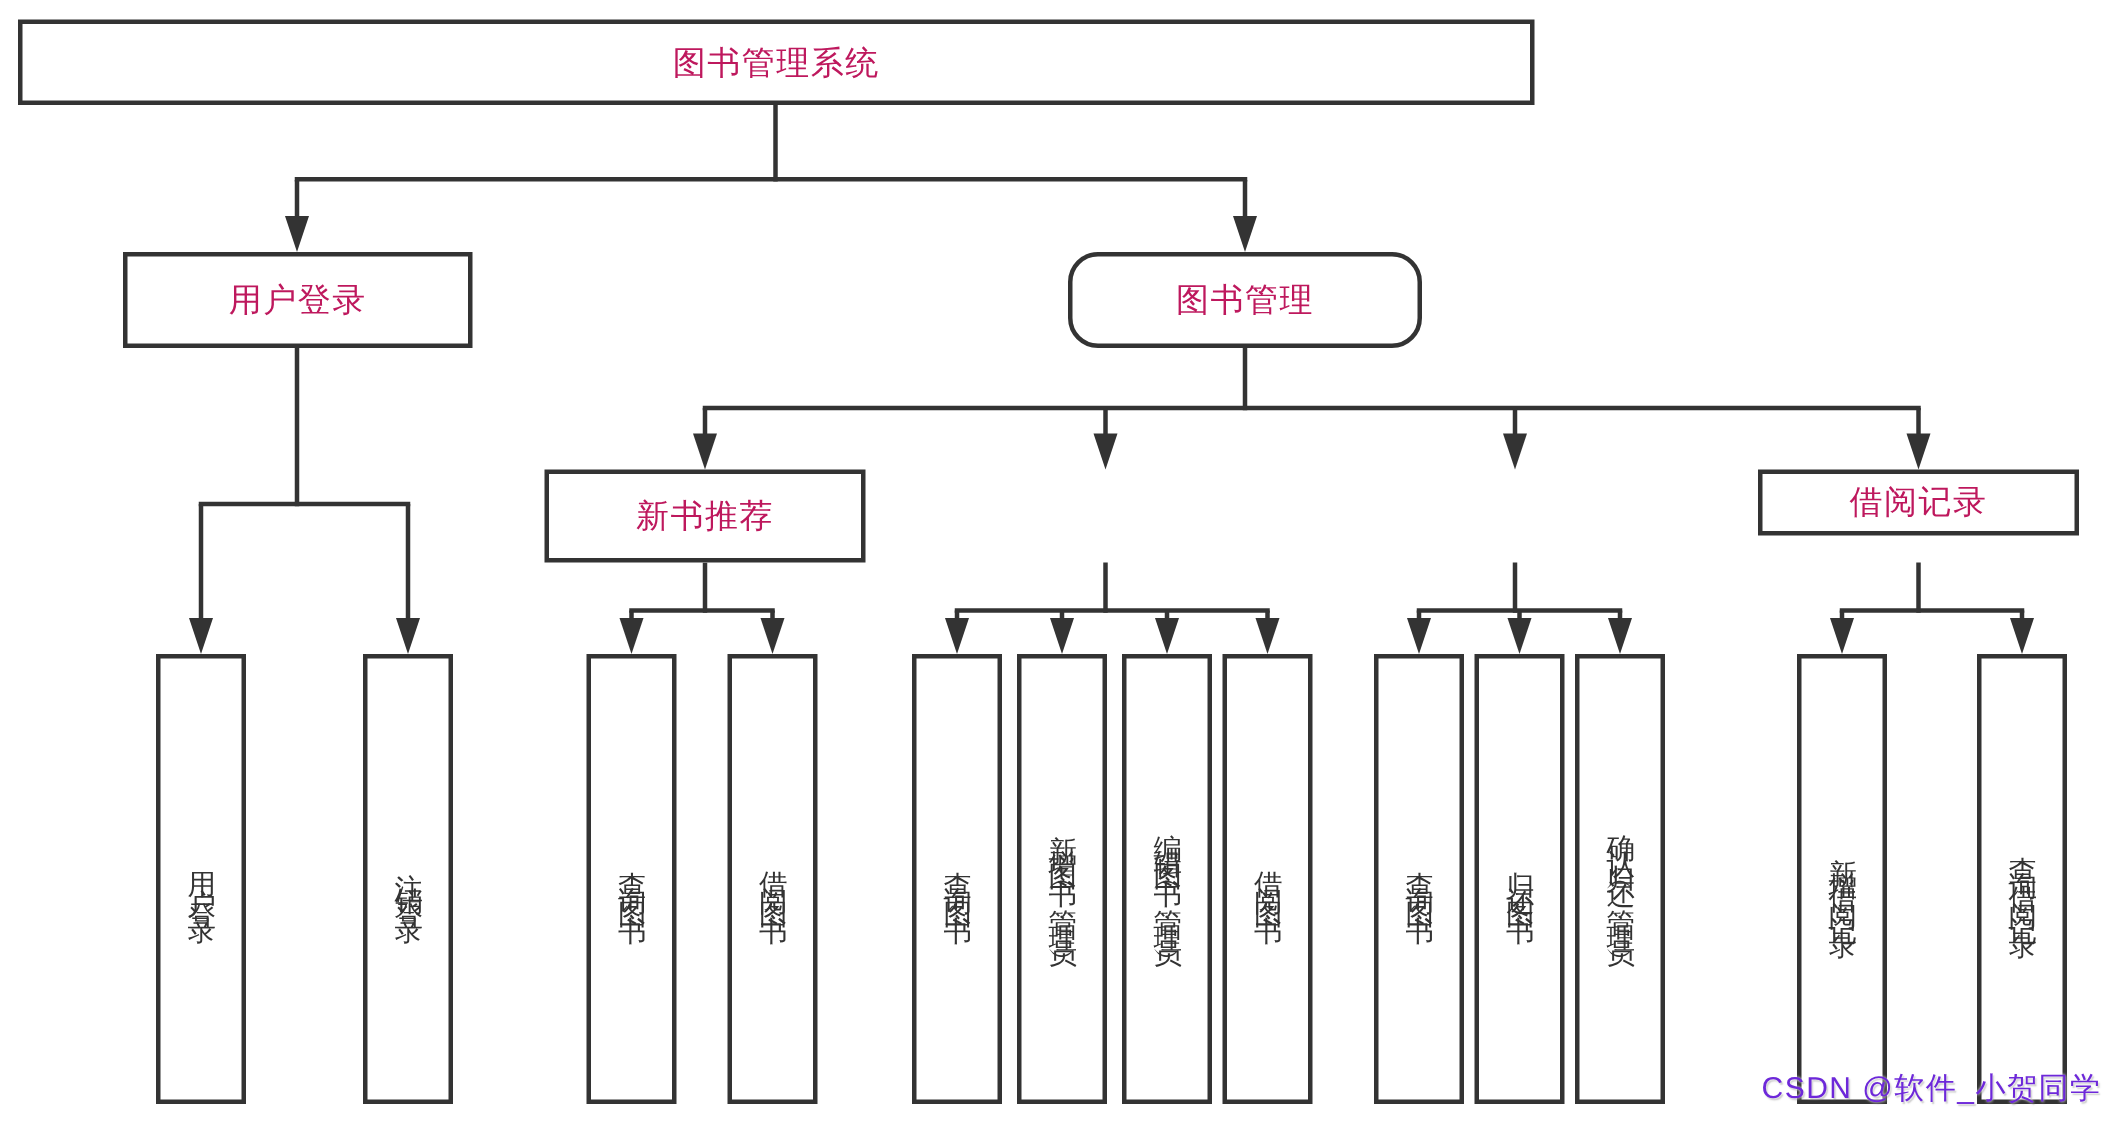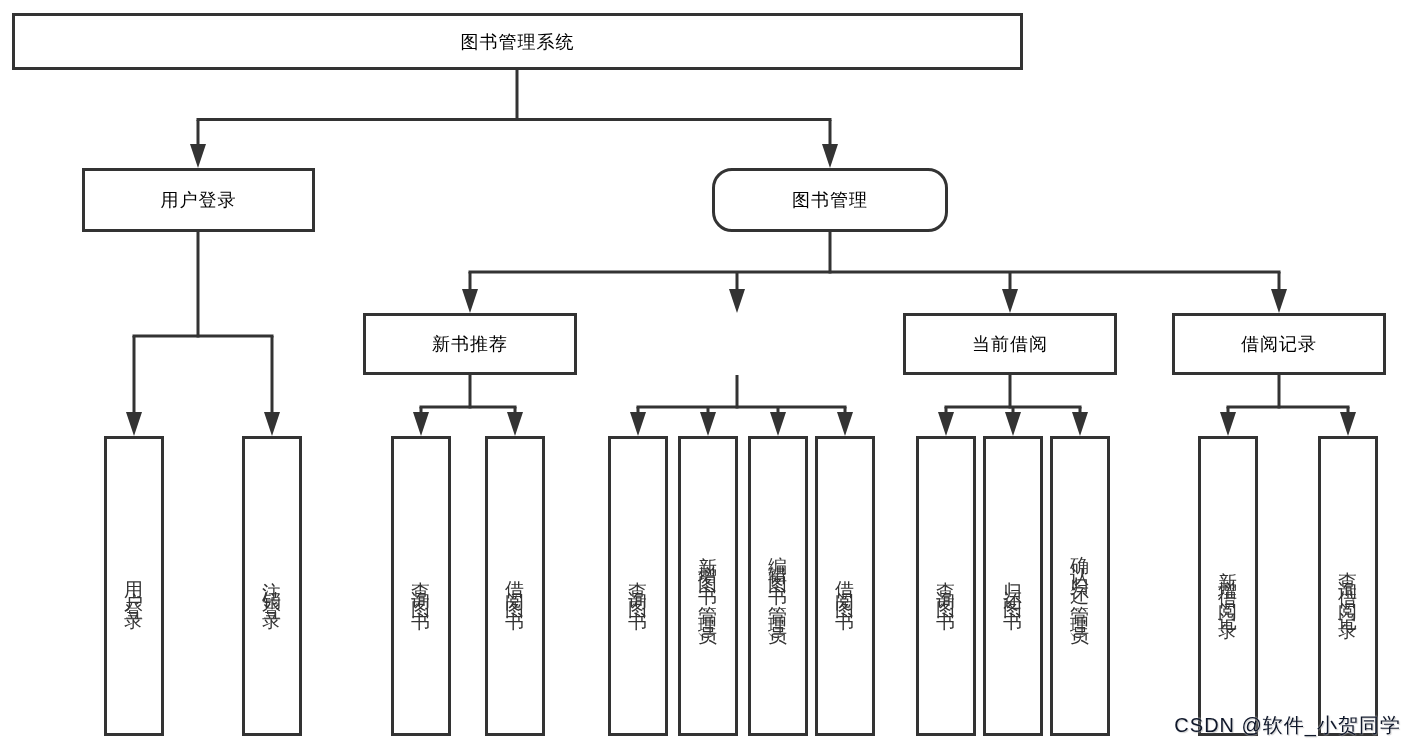--- a/index.html
+++ b/index.html
@@ -23,22 +23,22 @@
     pointer-events: none;
   }
   .hbox {
     position: absolute;
     box-sizing: border-box;
     border: 3px solid #333333;
     background: #ffffff;
     display: flex;
     align-items: center;
     justify-content: center;
-    font-size: 18px;
-    color: #000000;
+    font-size: 22px;
+    color: #be185d;
     letter-spacing: 1px;
     z-index: 2;
   }
   .vbox {
     position: absolute;
     box-sizing: border-box;
     border: 3px solid #333333;
     background: #ffffff;
     width: 60px;
     height: 300px;
@@ -55,21 +55,21 @@
     letter-spacing: 10px;
     color: #333333;
     white-space: nowrap;
     line-height: 1;
   }
   #watermark {
     position: absolute;
     top: 712px;
     right: 4px;
     font-size: 20px;
-    color: #0f172a;
+    color: #6d28d9;
     text-shadow: 0 0 2px #ffffff, 1px 1px 1px rgba(90,90,90,0.35);
     z-index: 5;
     letter-spacing: 1px;
   }
 </style>
 </head>
 <body>
 
 <div id="canvas">
 
@@ -146,24 +146,21 @@
   <div class="hbox" style="left:82px; top:168px; width:233px; height:64px;">
     <span>用户登录</span>
   </div>
   <div class="hbox" style="left:712px; top:168px; width:236px; height:64px;border-radius:20px;">
     <span>图书管理</span>
   </div>
 
   <div class="hbox" style="left:363px; top:313px; width:214px; height:62px;">
     <span>新书推荐</span>
   </div>
-  <div class="hbox" style="left:903px; top:313px; width:214px; height:62px;">
-    <span>当前借阅</span>
-  </div>
-  <div class="hbox" style="left:1172px; top:313px; width:214px; height:62px;">
+  <div class="hbox" style="left:1172px; top:313px; width:214px; height:44px;">
     <span>借阅记录</span>
   </div>
 
   <div class="vbox" style="left:104px;">
     <span class="vtext">用户登录</span>
   </div>
   <div class="vbox" style="left:242px;">
     <span class="vtext">注销登录</span>
   </div>
 

